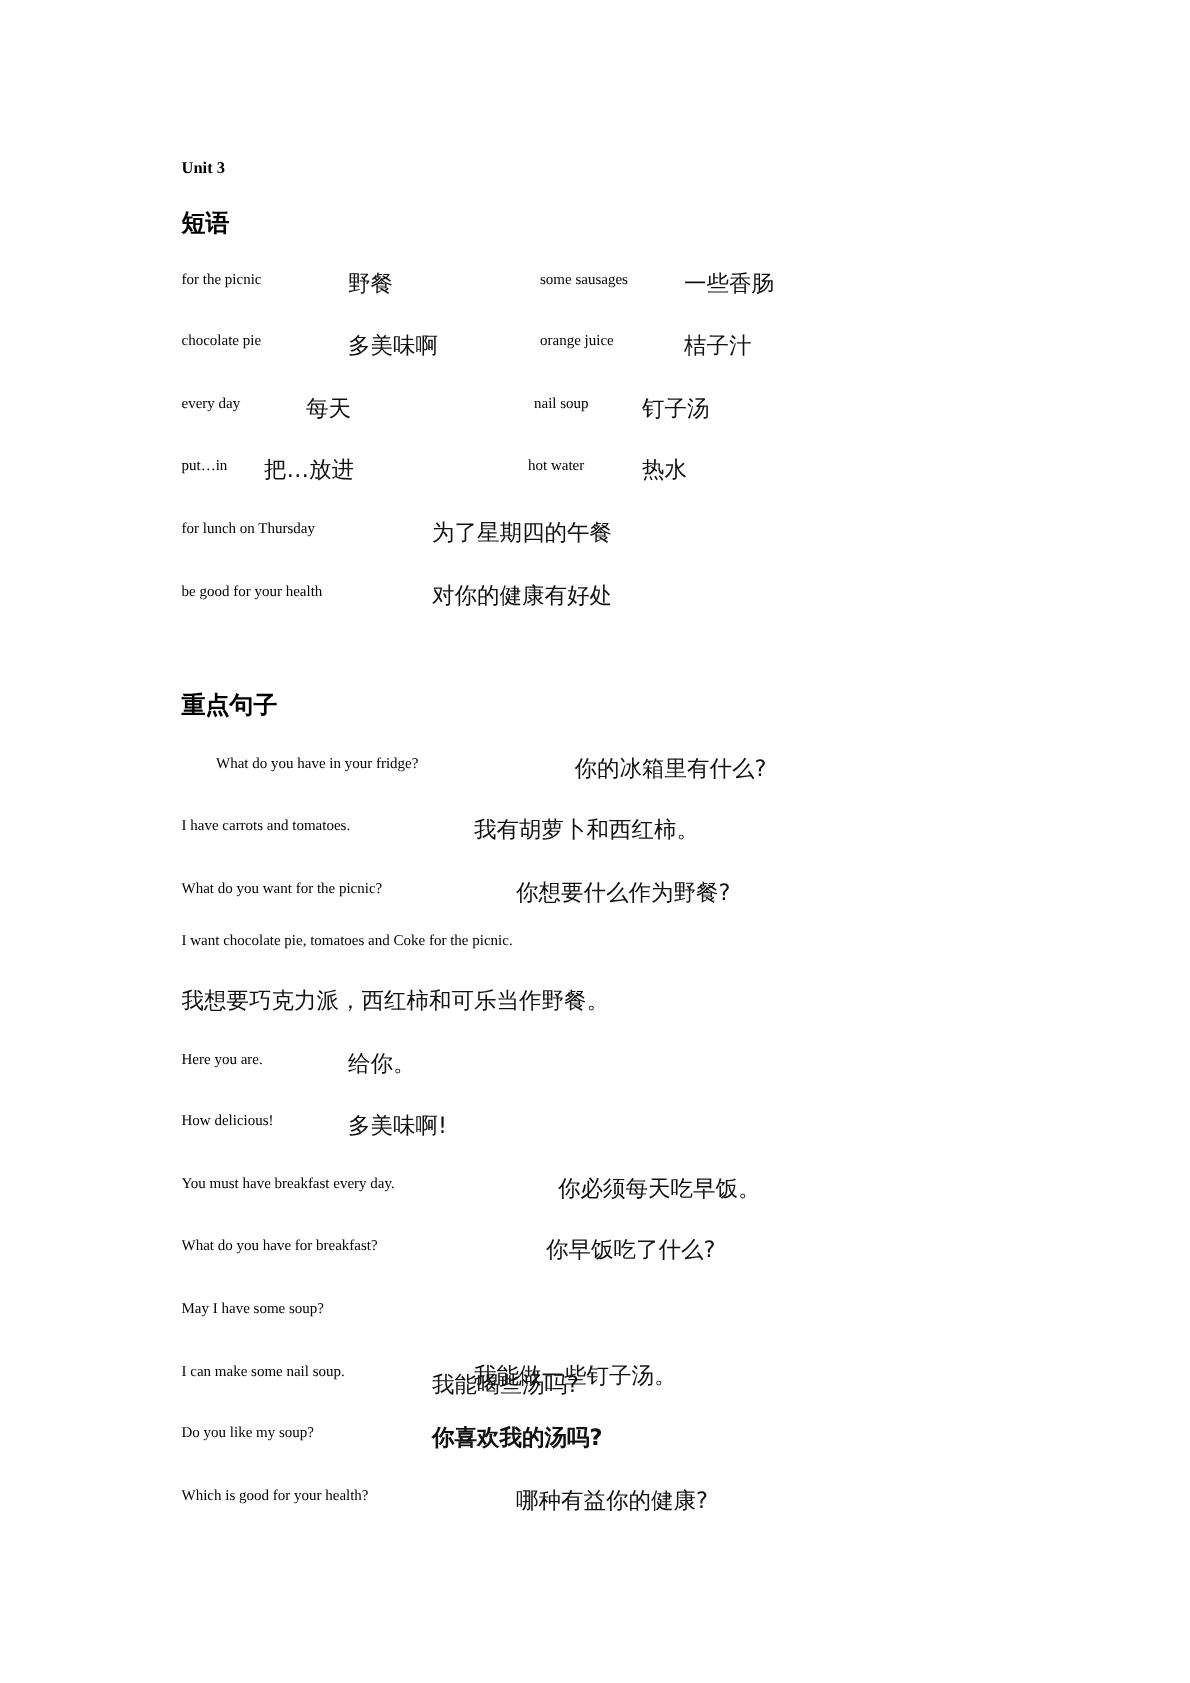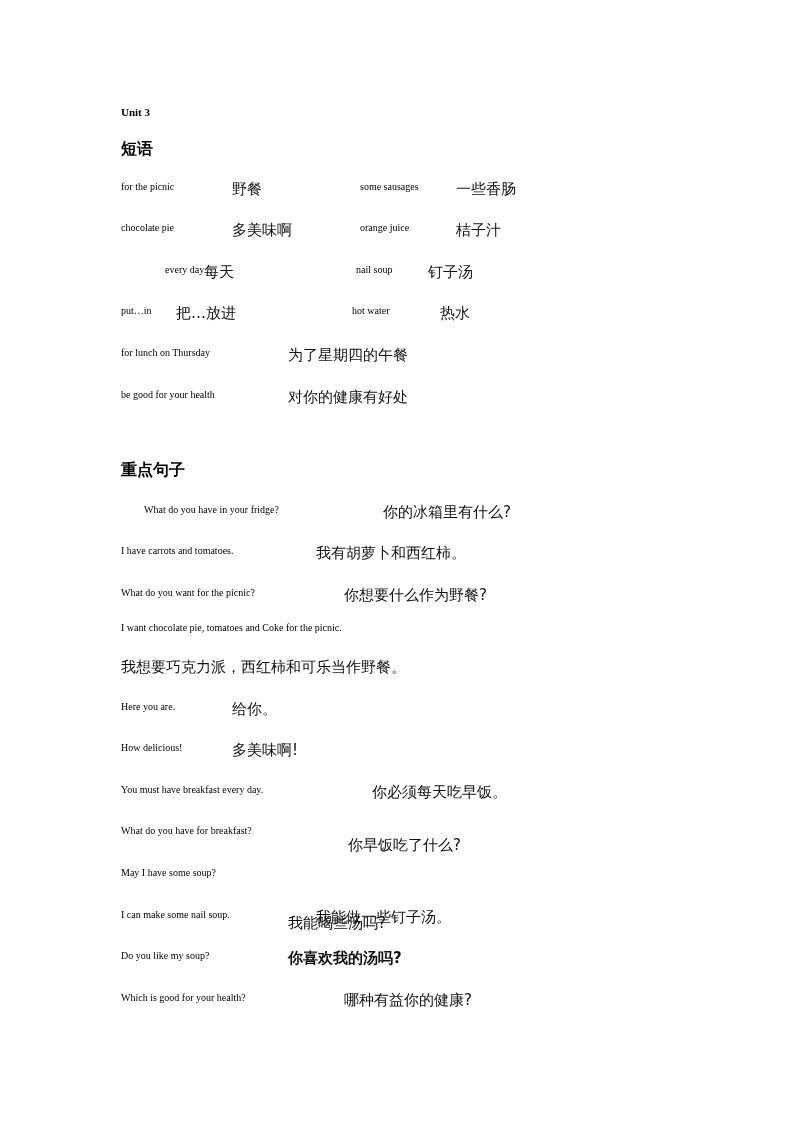--- a/index.html
+++ b/index.html
@@ -62,31 +62,31 @@
   </div>
 
   <div>
     <span class="abs en" style="left:121px; top:222px;">chocolate pie</span>
     <span class="abs zh" style="left:232px; top:221px;">多美味啊</span>
     <span class="abs en" style="left:360px; top:222px;">orange juice</span>
     <span class="abs zh" style="left:456px; top:221px;">桔子汁</span>
   </div>
 
   <div>
-    <span class="abs en" style="left:121px; top:264px;margin-left:44px;">every day</span>
+    <span class="abs en" style="left:121px; top:264px;">every day</span>
     <span class="abs zh" style="left:204px; top:263px;">每天</span>
     <span class="abs en" style="left:356px; top:264px;">nail soup</span>
     <span class="abs zh" style="left:428px; top:263px;">钉子汤</span>
   </div>
 
   <div>
     <span class="abs en" style="left:121px; top:305px;">put…in</span>
     <span class="abs zh" style="left:176px; top:304px;">把…放进</span>
     <span class="abs en" style="left:352px; top:305px;">hot water</span>
-    <span class="abs zh" style="left:440px; top:304px;">热水</span>
+    <span class="abs zh" style="left:428px; top:304px;">热水</span>
   </div>
 
   <div>
     <span class="abs en" style="left:121px; top:347px;">for lunch on Thursday</span>
     <span class="abs zh" style="left:288px; top:346px;">为了星期四的午餐</span>
   </div>
 
   <div>
     <span class="abs en" style="left:121px; top:389px;">be good for your health</span>
     <span class="abs zh" style="left:288px; top:388px;">对你的健康有好处</span>
@@ -127,21 +127,21 @@
     <span class="abs zh" style="left:232px; top:741px;">多美味啊!</span>
   </div>
 
   <div>
     <span class="abs en" style="left:121px; top:784px;">You must have breakfast every day.</span>
     <span class="abs zh" style="left:372px; top:783px;">你必须每天吃早饭。</span>
   </div>
 
   <div>
     <span class="abs en" style="left:121px; top:825px;">What do you have for breakfast?</span>
-    <span class="abs zh" style="left:348px; top:824px;margin-top:12px;">你早饭吃了什么?</span>
+    <span class="abs zh" style="left:364px; top:824px;">你早饭吃了什么?</span>
   </div>
 
   <div>
     <span class="abs en" style="left:121px; top:867px;">May I have some soup?</span>
     <span class="abs zh" style="left:288px; top:866px;margin-top:48px;">我能喝些汤吗?</span>
   </div>
 
   <div>
     <span class="abs en" style="left:121px; top:909px;">I can make some nail soup.</span>
     <span class="abs zh" style="left:316px; top:908px;">我能做一些钉子汤。</span>

